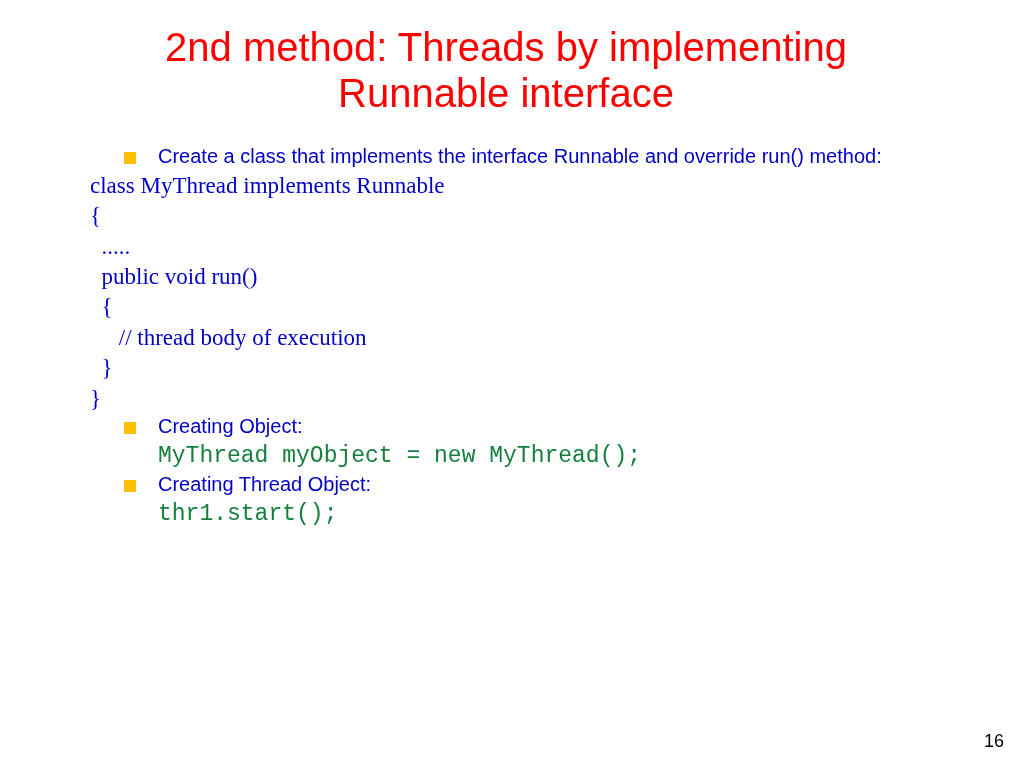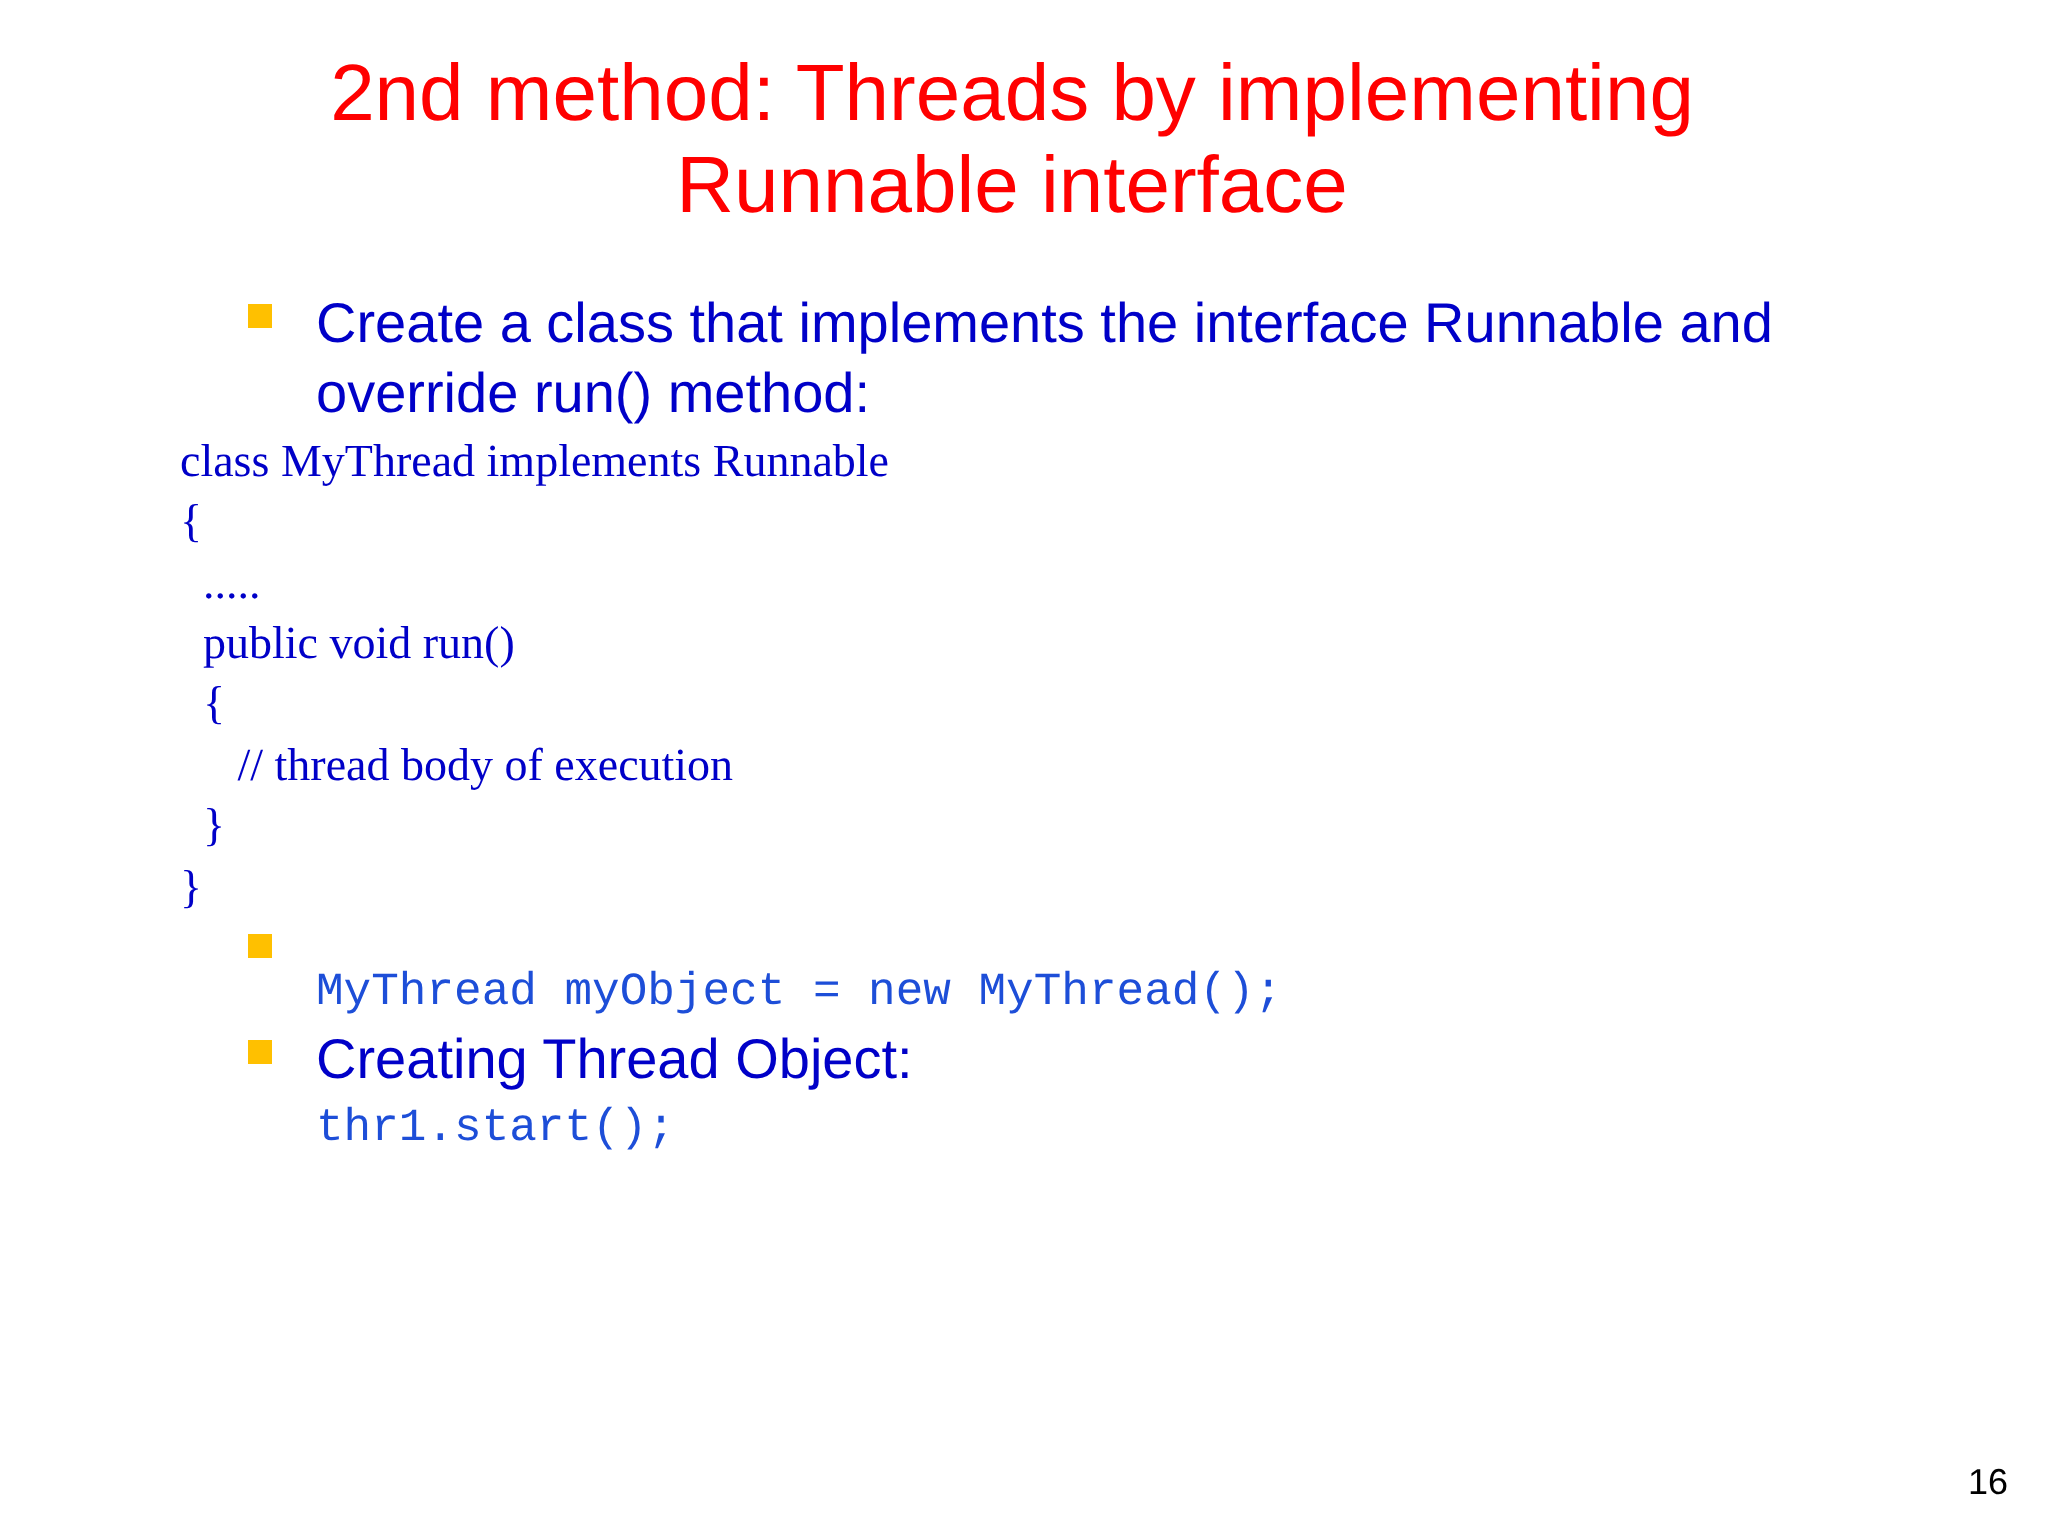--- a/index.html
+++ b/index.html
@@ -36,34 +36,34 @@
   .bullet-marker {
     width: 12px;
     height: 12px;
     background: #ffc000;
     flex-shrink: 0;
     margin-top: 8px;
     margin-right: 22px;
   }
   .bullet-text {
     color: #0000c8;
-    font-size: 28px;
+    font-size: 20px;
     line-height: 1.25;
   }
   .code-block {
     font-family: Liberation Serif, serif;
     color: #0000c8;
     font-size: 23px;
     line-height: 1.32;
     white-space: pre;
     margin-left: -34px;
   }
   .code-indent {
     font-family: 'Courier New', Courier, monospace;
-    color: #1d4ed8;
+    color: #15803d;
     font-size: 23px;
     line-height: 1.35;
     white-space: pre;
     margin-left: 34px;
   }
   .page-num {
     position: absolute;
     bottom: 16px;
     right: 20px;
     font-size: 18px;
@@ -88,20 +88,21 @@
 {
   .....
   public void run()
   {
      // thread body of execution
   }
 }</div>
 
     <div class="bullet-row">
       <div class="bullet-marker"></div>
+      <div class="bullet-text">Creating Object:</div>
     </div>
     <div class="code-indent">MyThread myObject = new MyThread();</div>
 
     <div class="bullet-row">
       <div class="bullet-marker"></div>
       <div class="bullet-text">Creating Thread Object:</div>
     </div>
 
     <div class="code-indent">thr1.start();</div>
 

